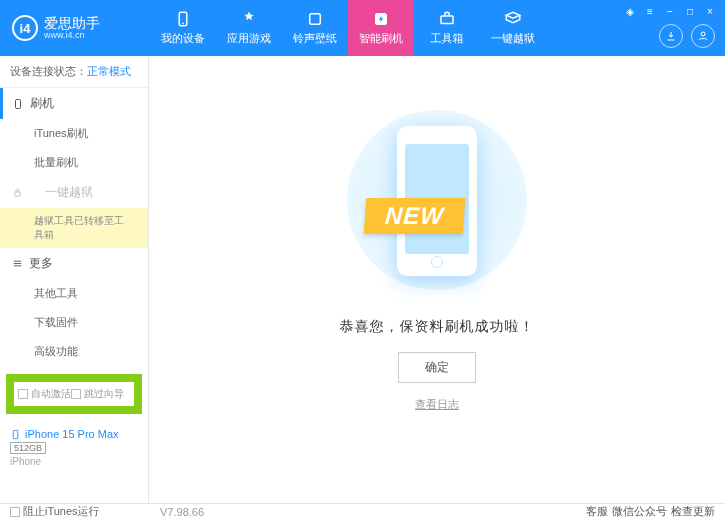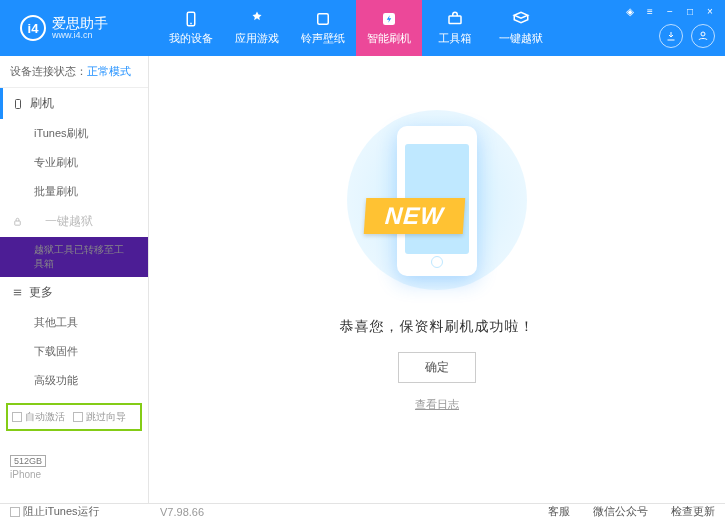--- a/index.html
+++ b/index.html
@@ -1,61 +1,61 @@
 <!DOCTYPE html>
 <html><head>
 <meta charset="utf-8">
 <style>
 * { margin: 0; padding: 0; box-sizing: border-box; font-family: "Microsoft YaHei", Arial, sans-serif; }
 body { width: 725px; height: 527px; background: #fff; overflow: hidden; }
 .titlebar { height: 56px; background: #1e8fff; display: flex; align-items: center; position: relative; }
-.logo-area { display: flex; align-items: center; padding-left: 12px; width: 150px; margin-left: 8px; }
+.logo-area { display: flex; align-items: center; padding-left: 12px; width: 150px; }
 .logo-circle { width: 26px; height: 26px; border: 2px solid #fff; border-radius: 50%; display: flex; align-items: center; justify-content: center; color: #fff; font-weight: bold; font-size: 13px; }
 .logo-text { color: #fff; margin-left: 6px; }
 .app-name { font-size: 14px; line-height: 14px; }
 .app-url { font-size: 9px; opacity: 0.85; line-height: 10px; }
 .nav { display: flex; flex: 1; height: 100%; }
 .nav-item { width: 66px; display: flex; flex-direction: column; align-items: center; justify-content: center; color: #fff; cursor: pointer; font-size: 11px; gap: 3px; }
 .nav-item.active { background: #ec4899; text-align: center; }
 .nav-icon { width: 18px; height: 18px; display: flex; align-items: center; justify-content: center; }
 .titlebar-right { position: absolute; right: 8px; top: 4px; display: flex; gap: 6px; color: #fff; font-size: 10px; align-items: center; }
 .win-btn { width: 14px; height: 14px; display: flex; color: #fff; align-items: center; justify-content: center; cursor: pointer; }
 .circle-btn { width: 24px; height: 24px; border: 1.5px solid rgba(255,255,255,0.7); border-radius: 50%; display: flex; align-items: center; justify-content: center; color: #fff; cursor: pointer; }
 .circle-group { position: absolute; right: 10px; top: 24px; display: flex; gap: 8px; }
 .body-area { display: flex; height: 447px; }
 .sidebar { width: 149px; border-right: 1px solid #e5e5e5; display: flex; flex-direction: column; font-size: 12px; color: #555; }
 .status-row { padding: 8px 10px; border-bottom: 1px solid #eee; font-size: 11px; color: #666; }
 .status-val { color: #1e8fff; }
 .side-section { padding: 7px 28px; display: flex; align-items: center; gap: 6px; color: #555; cursor: pointer; }
 .side-section.head { border-left: 3px solid #1e8fff; font-weight: 500; padding-left: 9px; }
 .side-sub { padding: 7px 12px 7px 34px; cursor: pointer; font-size: 11px; color: #666; }
 .side-sub.active { background: #eaf4ff; color: #1e8fff; }
-.side-sub.small { font-size: 10px; color: #888; background: #4c1d95; padding: 6px 20px 6px 34px; }
+.side-sub.small { font-size: 10px; color: #888; background: #fef9c3; padding: 6px 20px 6px 34px; }
 .lock-head { color: #bbb; padding: 7px 12px; display: flex; align-items: center; gap: 22px; }
 .more-head { padding: 7px 12px; display: flex; align-items: center; gap: 6px; color: #555; cursor: pointer; }
-.checkbox-row { margin: 8px 6px; border: 2px solid #84cc16; padding: 5px 4px; display: flex; gap: 8px; font-size: 10px; color: #999; }
+.checkbox-row { margin: 8px 6px; border: 8px solid #84cc16; padding: 5px 4px; display: flex; gap: 0; font-size: 10px; color: #999; }
 .cb { display: flex; align-items: center; gap: 3px; }
 .cb-box { width: 10px; height: 10px; border: 1px solid #bbb; }
 .device-block { padding: 6px 10px; font-size: 11px; }
 .device-name { color: #1e8fff; display: flex; align-items: center; gap: 4px; }
-.badge { display: inline-block; border: 1px solid #aaa; padding: 0 3px; font-size: 9px; color: #777; margin-top: 10px; }
+.badge { display: inline-block; border: 1px solid #aaa; padding: 0 3px; font-size: 9px; color: #777; margin-top: 2px; }
 .device-type { color: #aaa; font-size: 10px; margin-top: 2px; }
 .main { flex: 1; position: relative; display: flex; flex-direction: column; align-items: center; padding-top: 44px; }
 .illus { width: 200px; height: 200px; position: relative; }
 .circle-bg { position: absolute; width: 180px; height: 180px; border-radius: 50%; background: radial-gradient(circle,#d0f0ff 0%,#e6f6ff 60%,#f2fbff 100%); left: 10px; top: 10px; }
 .phone { position: absolute; width: 80px; height: 150px; background: #fff; border-radius: 10px; left: 60px; top: 26px; box-shadow: 0 6px 20px rgba(30,143,255,0.3); }
 .phone::before { content: ""; position: absolute; top: 18px; left: 8px; right: 8px; bottom: 22px; background: #bfe8ff; border-radius: 3px; }
 .phone::after { content: ""; position: absolute; bottom: 8px; left: 50%; width: 10px; height: 10px; border: 1.5px solid #bfe8ff; border-radius: 50%; transform: translateX(-50%); }
 .ribbon { position: absolute; top: 98px; left: 28px; font-weight: 900; font-size: 24px; font-style: italic; color: #fff; background: #ffc233; padding: 4px 20px; letter-spacing: 1px; transform: skewX(-4deg); box-shadow: 0 2px 4px rgba(0,0,0,0.15); }
 .msg { margin-top: 18px; font-size: 14px; color: #333; letter-spacing: 1px; }
 .ok-btn { margin-top: 16px; padding: 6px 26px; border: 1px solid #ccc; background: #fff; font-size: 12px; color: #555; cursor: pointer; }
 .log-link { margin-top: 14px; font-size: 11px; color: #999; cursor: pointer; text-decoration: underline; }
 .footer { height: 16px; border-top: 1px solid #e3e3e3; display: flex; align-items: center; font-size: 11px; color: #666; padding: 0 10px; justify-content: space-between; }
 .footer-left { display: flex; align-items: center; gap: 5px; }
-.footer-right { display: flex; gap: 23px; align-items: center; color: #555; }
+.footer-right { display: flex; gap: 4px; align-items: center; color: #555; }
 .f-link { cursor: pointer; }
 .version { position: absolute; left: 160px; color: #999; }
 svg { display: block; }
 </style>
 </head>
 <body>
 
 <div class="titlebar">
   <div class="logo-area">
     <div class="logo-circle">i4</div>
@@ -145,21 +145,20 @@
     <div class="status-row">
       <span>设备连接状态：</span><span class="status-val">正常模式</span>
     </div>
     <div class="side-section head">
       <svg width="12" height="12" viewBox="0 0 24 24" fill="none" stroke="#555" stroke-width="2">
           <rect x="7" y="3" width="10" height="18" rx="2"></rect>
         </svg>
       <span>刷机</span>
     </div>
     <div class="side-sub">iTunes刷机</div>
-    <div class="side-sub">专业刷机</div>
     <div class="side-sub">批量刷机</div>
     <div class="lock-head">
       <svg width="11" height="11" viewBox="0 0 24 24" fill="none" stroke="#bbb" stroke-width="2">
           <rect x="6" y="11" width="12" height="9" rx="1"></rect>
           <path d="M9 11V8a3 3 0 016 0v3"></path>
         </svg>
       <span>一键越狱</span>
     </div>
     <div class="side-sub small">越狱工具已转移至工具箱</div>
     <div class="more-head">
@@ -177,20 +176,26 @@
       <label class="cb">
           <span class="cb-box"></span>
           <span>自动激活</span>
         </label>
       <label class="cb">
           <span class="cb-box"></span>
           <span>跳过向导</span>
         </label>
     </div>
     <div class="device-block">
+      <div class="device-name">
+        <svg width="11" height="11" viewBox="0 0 24 24" fill="none" stroke="#1e8fff" stroke-width="2">
+            <rect x="7" y="3" width="10" height="18" rx="2"></rect>
+          </svg>
+        <span>iPhone 15 Pro Max</span>
+      </div>
       <span class="badge">512GB</span>
       <div class="device-type">iPhone</div>
     </div>
   </div>
 
   <div class="main">
     <div class="illus">
       <div class="circle-bg"></div>
       <div class="phone"></div>
       <div class="ribbon">NEW</div>

